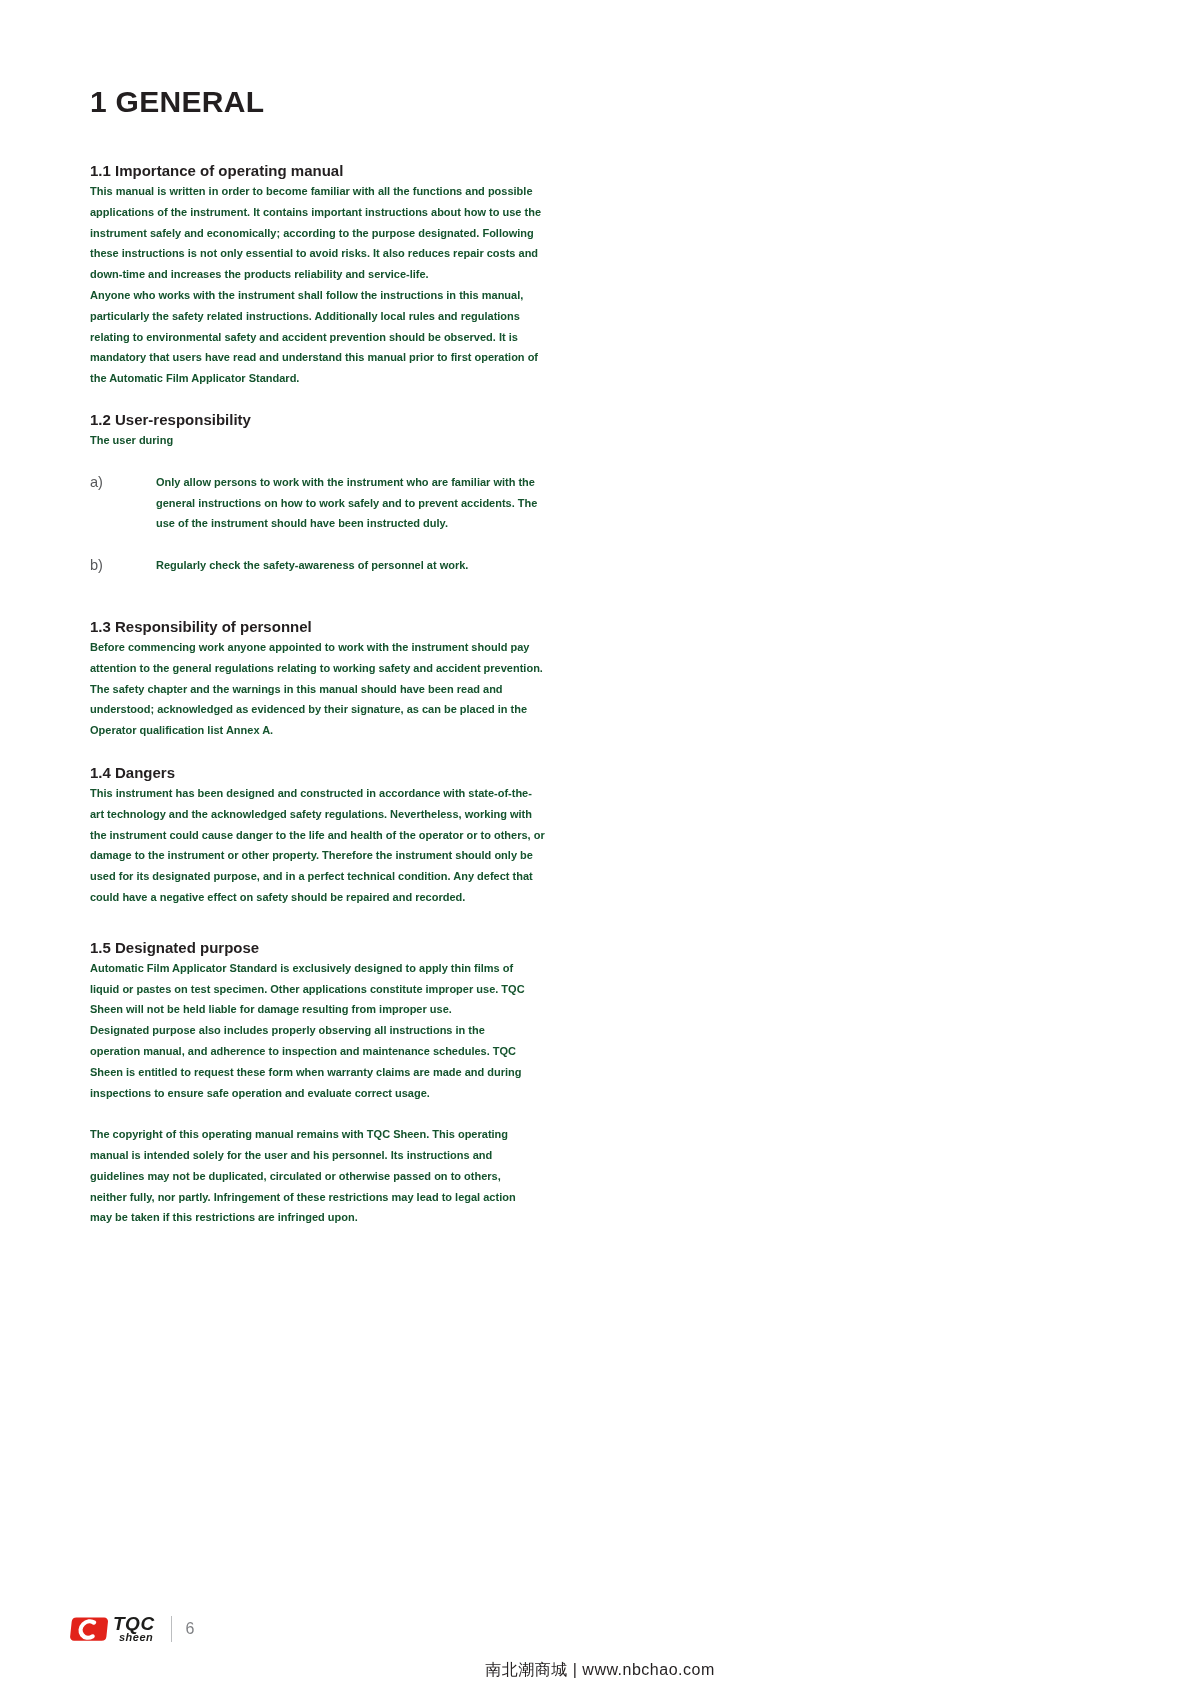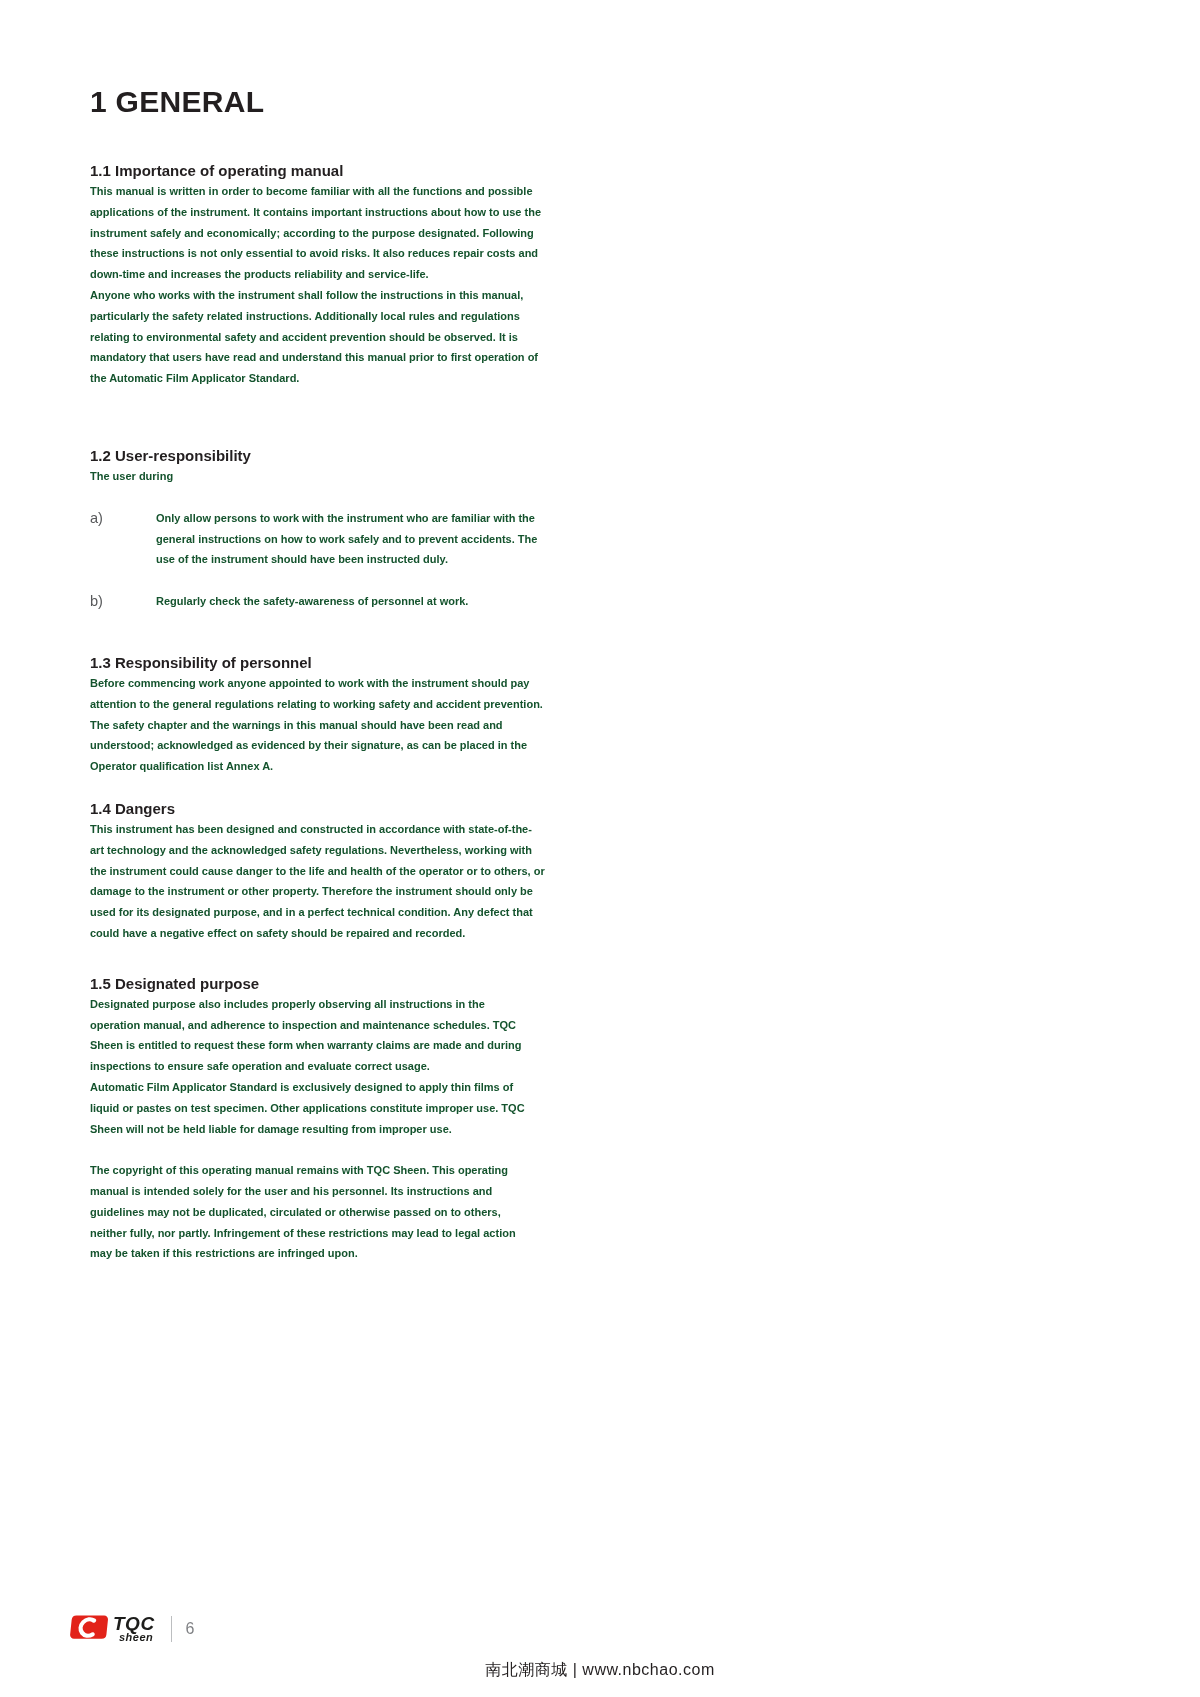--- a/index.html
+++ b/index.html
@@ -49,21 +49,21 @@
   }
   p.body-text {
     margin: 0;
     font-size: 11px;
     line-height: 20.8px;
     color: #14532d;
     font-weight: bold;
   }
   .gap { margin-top: 21px; }
   .sec { margin-top: 0; }
-  .sec-margin-lg { margin-top: 56px; }
+  .sec-margin-lg { margin-top: 20px; }
   .sec-margin-md { margin-top: 40px; }
   .sec-margin-sm { margin-top: 21px; }
   .list-row { display: flex; }
   .list-marker {
     flex: none;
     width: 66px;
     font-size: 14.6px;
     line-height: 20.8px;
     color: #58595b;
   }
@@ -72,21 +72,21 @@
   
   .footer {
     position: absolute;
     left: 70px;
     bottom: 54px;
     display: flex;
     align-items: center;
   }
   .logo {
     display: flex;
-    align-items: flex-start;
+    align-items: flex-end;
   }
   .logo-mark {
     width: 38px;
     height: 27px;
     display: inline-block;
   }
   .logo-words {
     margin-left: 5px;
     display: flex;
     flex-direction: column;
@@ -171,22 +171,22 @@
           <h2 class="sec-heading">1.4 Dangers</h2>
           <p class="body-text">This instrument has been designed and constructed in accordance with state-of-the-art technology and the acknowledged safety regulations. Nevertheless, working with the instrument could cause danger to the life and health of the operator or to others, or damage to the instrument or other property. Therefore the instrument should only be used for its designated purpose, and in a perfect technical condition. Any defect that could have a negative effect on safety should be repaired and recorded.</p>
         </section>
 
       </div>
 
       <div class="col-right">
 
         <section class="sec">
           <h2 class="sec-heading">1.5 Designated purpose</h2>
+          <p class="body-text">Automatic Film Applicator Standard is exclusively designed to apply thin films of liquid or pastes on test specimen. Other applications constitute improper use. TQC Sheen will not be held liable for damage resulting from improper use.</p>
           <p class="body-text gap">Designated purpose also includes properly observing all instructions in the operation manual, and adherence to inspection and maintenance schedules. TQC Sheen is entitled to request these form when warranty claims are made and during inspections to ensure safe operation and evaluate correct usage.</p>
-          <p class="body-text">Automatic Film Applicator Standard is exclusively designed to apply thin films of liquid or pastes on test specimen. Other applications constitute improper use. TQC Sheen will not be held liable for damage resulting from improper use.</p>
         </section>
 
         <section class="sec sec-margin-sm">
           <p class="body-text">The copyright of this operating manual remains with TQC Sheen. This operating manual is intended solely for the user and his personnel. Its instructions and guidelines may not be duplicated, circulated or otherwise passed on to others, neither fully, nor partly. Infringement of these restrictions may lead to legal action may be taken if this restrictions are infringed upon.</p>
         </section>
 
       </div>
 
     </div>
   </div>

